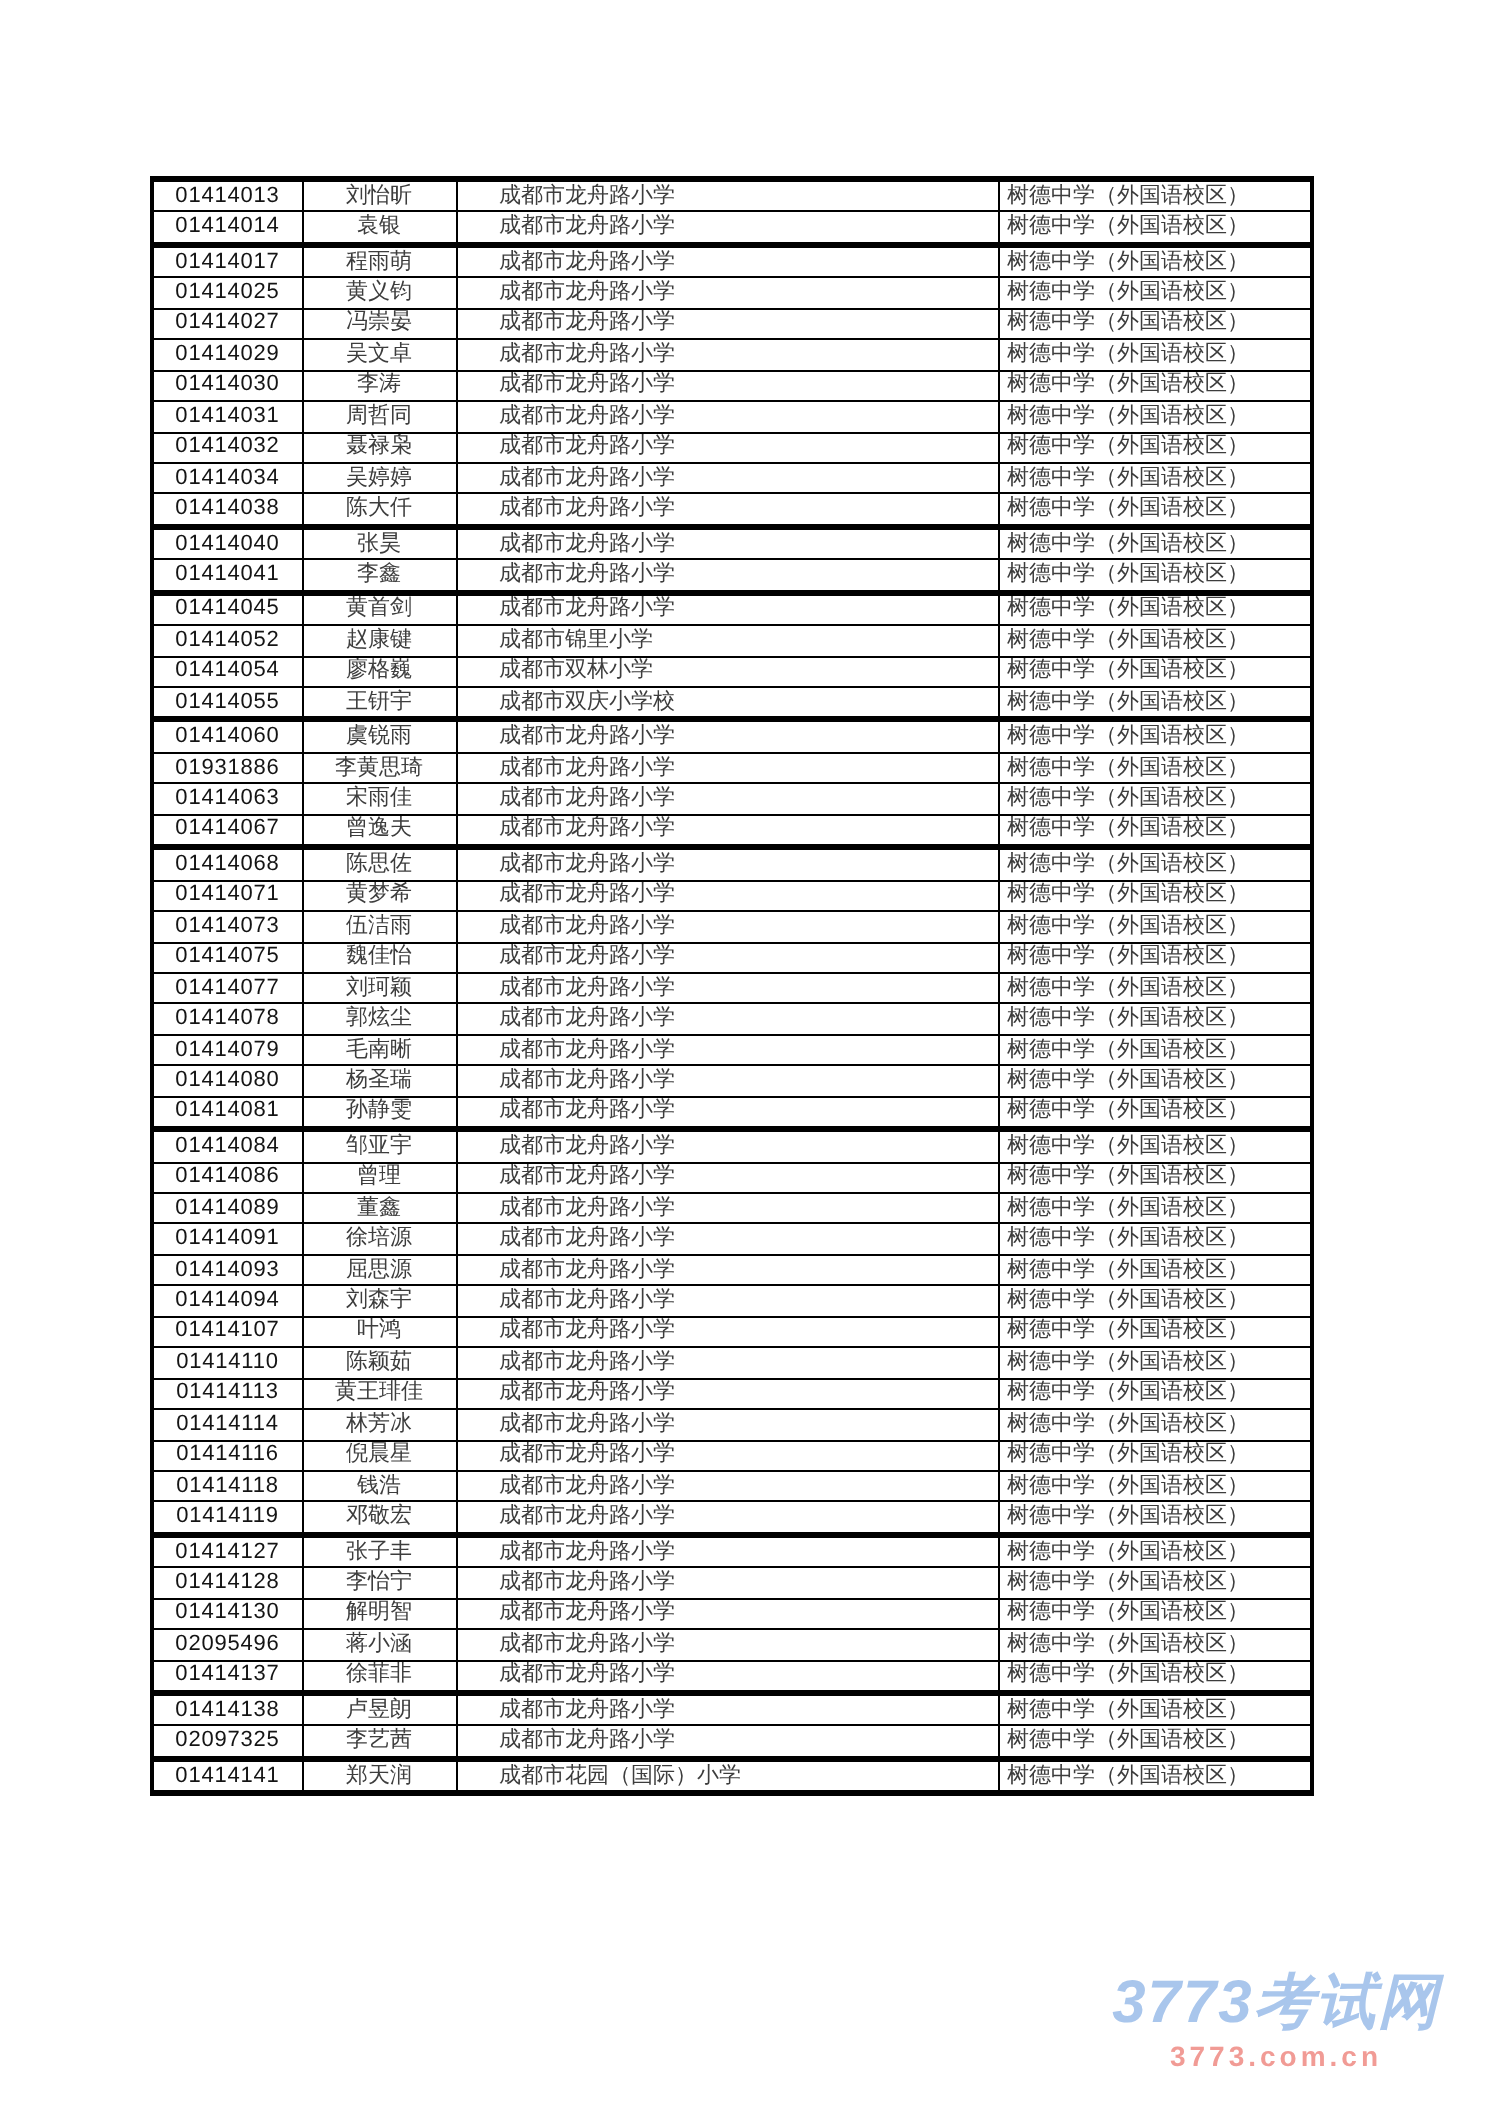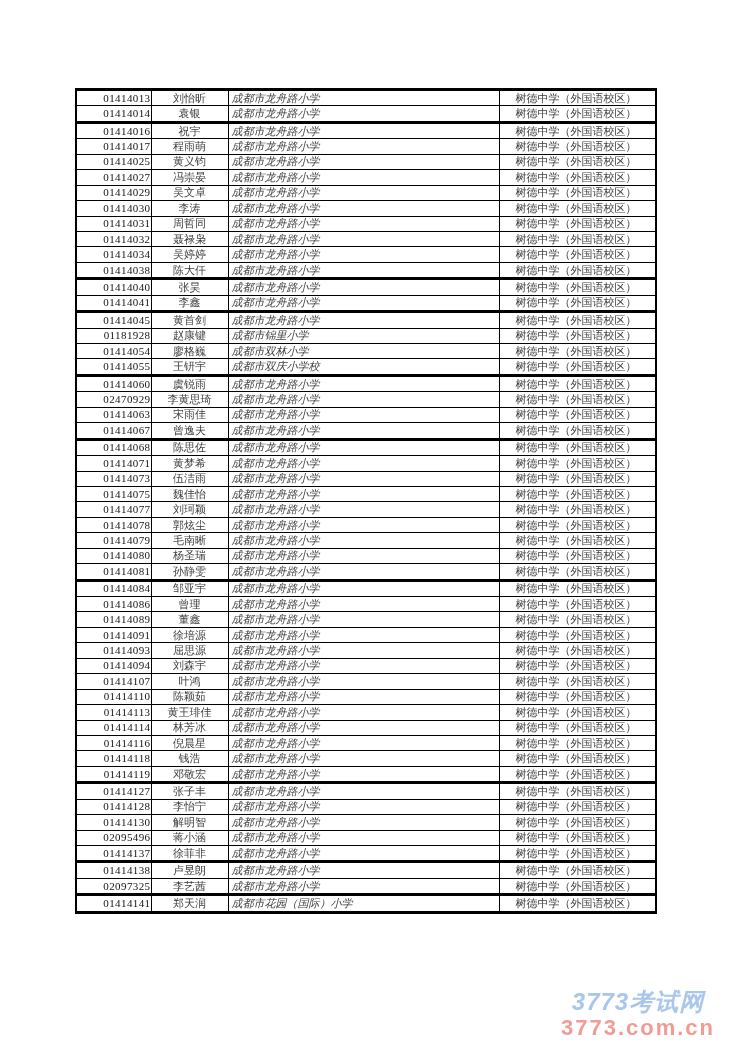--- a/index.html
+++ b/index.html
@@ -24,45 +24,45 @@
     border:1px solid #000;
     height:14.45px;
     font-size:11px;
     line-height:13px;
     padding:0;
     white-space:nowrap;
     overflow:hidden;
   }
   .admission-table tr.thick td { border-bottom-width:3px;margin-top:20px; }
   td.c-id {
-    text-align:right;
+    text-align:center;
     color:#141414;
     letter-spacing:0.4px;
-    font-family:Liberation Serif, serif;
+    font-family:Liberation Sans, sans-serif;
   }
   td.c-name { text-align:center; color:#3d3d3d; }
-  td.c-school { text-align:left; padding-left:3px; color:#3d3d3d;font-style:italic; }
-  td.c-dest { text-align:left; padding-left:16px; color:#3d3d3d; }
+  td.c-school { text-align:left; padding-left:21px; color:#3d3d3d; }
+  td.c-dest { text-align:left; padding-left:4px; color:#3d3d3d; }
 
   .watermark {
     position:absolute;
     right:6px; top:986px;
     width:200px;
     text-align:center;
     user-select:none;
   }
   .wm-title {
-    font-size:24px;
+    font-size:30px;
     font-weight:bold;
     font-style:italic;
     letter-spacing:1px;
     line-height:32px;
   }
   .wm-url {
-    font-size:22px;
+    font-size:14px;
     font-weight:bold;
     letter-spacing:2px;
     line-height:20px;
   }
 </style>
 </head>
 <body>
 
 <div class="page">
 
@@ -80,26 +80,20 @@
           <td class="c-school">成都市龙舟路小学</td>
           <td class="c-dest">树德中学（外国语校区）</td>
         </tr>
         <tr class="thick">
           <td class="c-id">01414014</td>
           <td class="c-name">袁银</td>
           <td class="c-school">成都市龙舟路小学</td>
           <td class="c-dest">树德中学（外国语校区）</td>
         </tr>
         <tr>
-          <td class="c-id">01414016</td>
-          <td class="c-name">祝宇</td>
-          <td class="c-school">成都市龙舟路小学</td>
-          <td class="c-dest">树德中学（外国语校区）</td>
-        </tr>
-        <tr>
           <td class="c-id">01414017</td>
           <td class="c-name">程雨萌</td>
           <td class="c-school">成都市龙舟路小学</td>
           <td class="c-dest">树德中学（外国语校区）</td>
         </tr>
         <tr>
           <td class="c-id">01414025</td>
           <td class="c-name">黄义钧</td>
           <td class="c-school">成都市龙舟路小学</td>
           <td class="c-dest">树德中学（外国语校区）</td>
@@ -158,21 +152,21 @@
           <td class="c-school">成都市龙舟路小学</td>
           <td class="c-dest">树德中学（外国语校区）</td>
         </tr>
         <tr>
           <td class="c-id">01414045</td>
           <td class="c-name">黄首剑</td>
           <td class="c-school">成都市龙舟路小学</td>
           <td class="c-dest">树德中学（外国语校区）</td>
         </tr>
         <tr>
-          <td class="c-id">01181928</td>
+          <td class="c-id">01414052</td>
           <td class="c-name">赵康键</td>
           <td class="c-school">成都市锦里小学</td>
           <td class="c-dest">树德中学（外国语校区）</td>
         </tr>
         <tr>
           <td class="c-id">01414054</td>
           <td class="c-name">廖格巍</td>
           <td class="c-school">成都市双林小学</td>
           <td class="c-dest">树德中学（外国语校区）</td>
         </tr>
@@ -182,21 +176,21 @@
           <td class="c-school">成都市双庆小学校</td>
           <td class="c-dest">树德中学（外国语校区）</td>
         </tr>
         <tr>
           <td class="c-id">01414060</td>
           <td class="c-name">虞锐雨</td>
           <td class="c-school">成都市龙舟路小学</td>
           <td class="c-dest">树德中学（外国语校区）</td>
         </tr>
         <tr>
-          <td class="c-id">02470929</td>
+          <td class="c-id">01931886</td>
           <td class="c-name">李黄思琦</td>
           <td class="c-school">成都市龙舟路小学</td>
           <td class="c-dest">树德中学（外国语校区）</td>
         </tr>
         <tr>
           <td class="c-id">01414063</td>
           <td class="c-name">宋雨佳</td>
           <td class="c-school">成都市龙舟路小学</td>
           <td class="c-dest">树德中学（外国语校区）</td>
         </tr>

